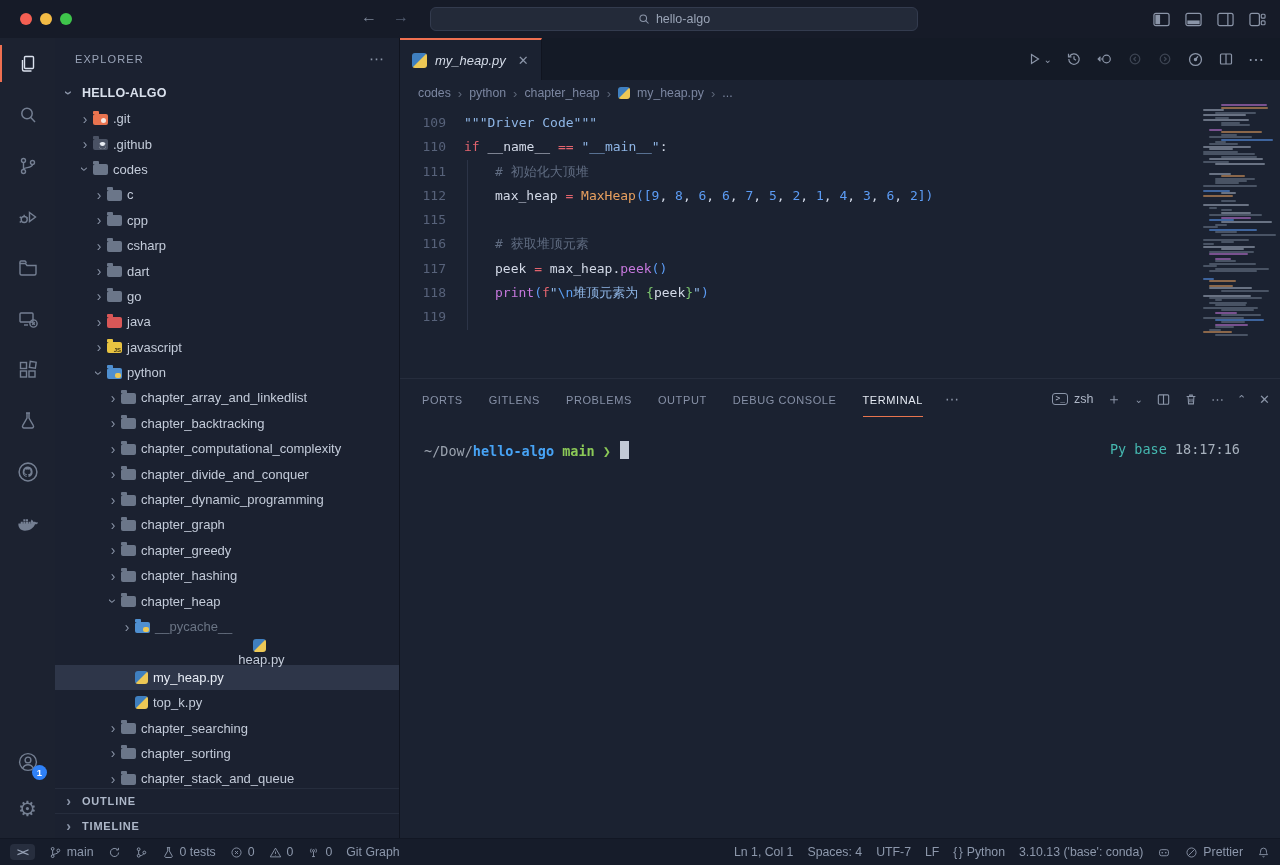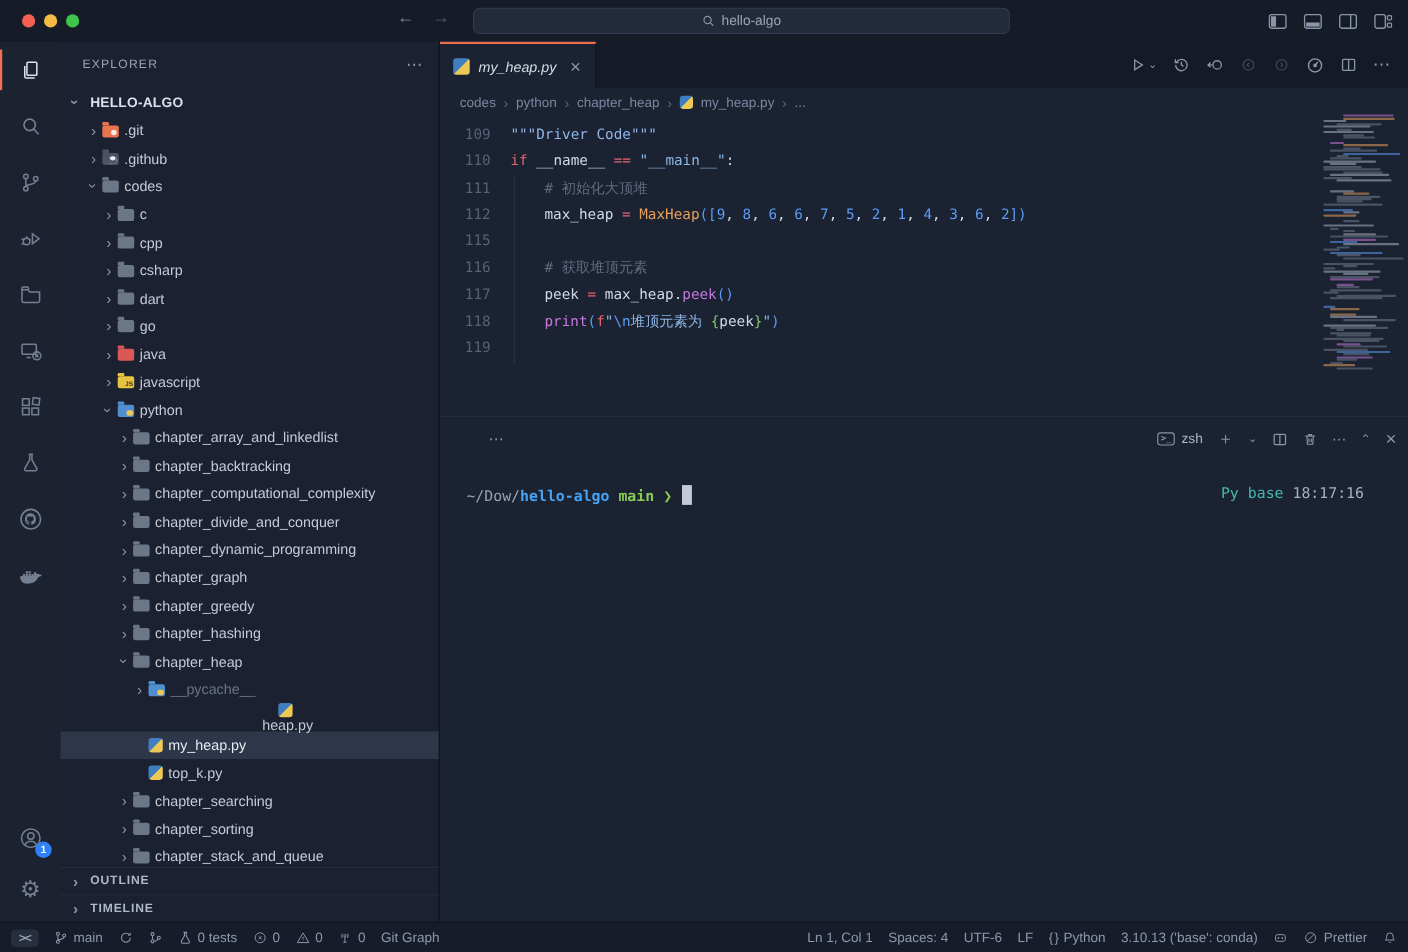--- a/index.html
+++ b/index.html
@@ -581,20 +581,28 @@
           <div class="mrow" style="background: rgb(198, 120, 221); width: 33.3338px; margin-left: 15px;"></div>
           <div class="mrow" style="background: rgb(112, 123, 142); width: 18.5885px; margin-left: 15px;"></div>
           <div class="mrow" style="background: rgb(112, 123, 142); width: 12.4586px; margin-left: 9px;"></div>
           <div class="mrow" style="background: rgb(232, 160, 95); width: 28.6487px; margin-left: 3px;"></div>
           <div class="mrow" style="background: rgb(112, 123, 142); width: 33.0712px; margin-left: 15px;"></div>
         </div>
     </div>
 
     <div class="panel">
       <div class="panel-header">
+        <div class="ptabs" id="ptabs">
+            <span class="ptab">PORTS</span>
+            <span class="ptab">GITLENS</span>
+            <span class="ptab">PROBLEMS</span>
+            <span class="ptab">OUTPUT</span>
+            <span class="ptab">DEBUG CONSOLE</span>
+            <span class="ptab active">TERMINAL</span>
+          </div>
         <span class="pdots">⋯</span>
         <div class="pactions">
           <span class="shellchip">
             <span class="shellbox">&gt;_</span>
             <span>zsh</span>
           </span>
           <span style="font-size:15px">＋</span>
           <span style="font-size:10px">⌄</span>
           <svg width="15" height="15" viewBox="0 0 16 16" stroke="currentColor" stroke-width="1.2" fill="none">
               <rect x="2.5" y="3" width="11" height="10" rx="1"></rect>
@@ -688,21 +696,21 @@
         </span>
       </div>
     <div class="st-group st-right" id="status-right">
         <span class="st-item">
           <span>Ln 1, Col 1</span>
         </span>
         <span class="st-item">
           <span>Spaces: 4</span>
         </span>
         <span class="st-item">
-          <span>UTF-6</span>
+          <span>UTF-7</span>
         </span>
         <span class="st-item">
           <span>LF</span>
         </span>
         <span class="st-item">
           <span class="st-ic"><span class="braces">{ }</span></span>
           <span>Python</span>
         </span>
         <span class="st-item">
           <span>3.10.13 ('base': conda)</span>

